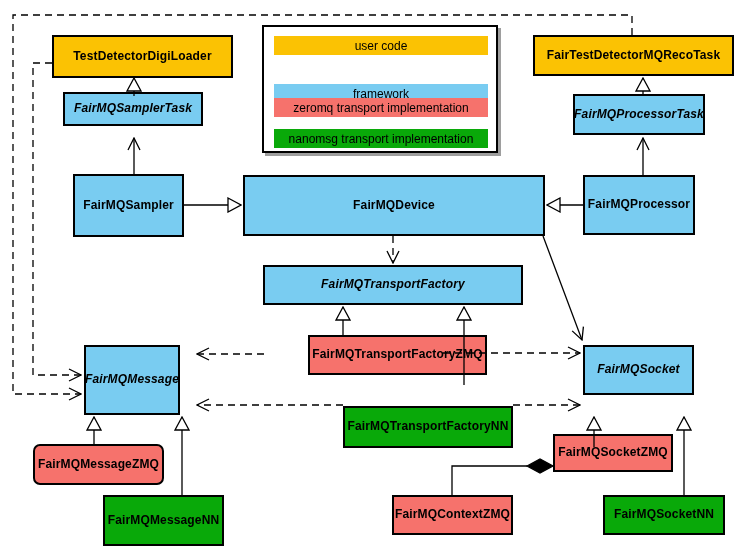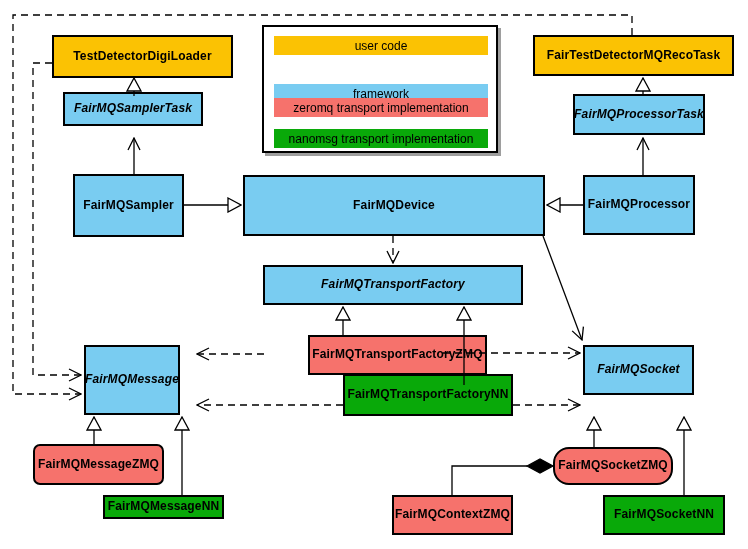--- a/index.html
+++ b/index.html
@@ -58,45 +58,45 @@
   </div>
 
   <div class="node abstract" style="left: 263px; top: 265px; width: 260px; height: 40px; background-color: rgb(121, 204, 241);">
     <span>FairMQTransportFactory</span>
   </div>
 
   <div class="node" style="left: 264px; top: 335px; width: 179px; height: 40px; background-color: rgb(246, 114, 108); margin-left: 44px;">
     <span>FairMQTransportFactoryZMQ</span>
   </div>
 
-  <div class="node" style="left: 343px; top: 374px; width: 170px; height: 42px; background-color: rgb(9, 169, 9);">
+  <div class="node" style="left: 343px; top: 406px; width: 170px; height: 42px; background-color: rgb(9, 169, 9);">
     <span>FairMQTransportFactoryNN</span>
   </div>
 
   <div class="node abstract" style="left: 84px; top: 345px; width: 96px; height: 70px; background-color: rgb(121, 204, 241);">
     <span>FairMQMessage</span>
   </div>
 
   <div class="node abstract" style="left: 583px; top: 345px; width: 111px; height: 50px; background-color: rgb(121, 204, 241);">
     <span>FairMQSocket</span>
   </div>
 
   <div class="node" style="left: 33px; top: 444px; width: 131px; height: 41px; background-color: rgb(246, 114, 108); border-radius: 7px;">
     <span>FairMQMessageZMQ</span>
   </div>
 
-  <div class="node" style="left: 103px; top: 495px; width: 121px; height: 24px; background-color: rgb(9, 169, 9);">
+  <div class="node" style="left: 103px; top: 495px; width: 121px; height: 51px; background-color: rgb(9, 169, 9);">
     <span>FairMQMessageNN</span>
   </div>
 
   <div class="node" style="left: 392px; top: 495px; width: 121px; height: 40px; background-color: rgb(246, 114, 108);">
     <span>FairMQContextZMQ</span>
   </div>
 
-  <div class="node" style="left: 553px; top: 447px; width: 120px; height: 38px; background-color: rgb(246, 114, 108); border-radius: 16px;">
+  <div class="node" style="left: 553px; top: 434px; width: 120px; height: 38px; background-color: rgb(246, 114, 108);">
     <span>FairMQSocketZMQ</span>
   </div>
 
   <div class="node" style="left: 603px; top: 495px; width: 122px; height: 40px; background-color: rgb(9, 169, 9);">
     <span>FairMQSocketNN</span>
   </div>
 
   <div class="legend">
     <div class="legend-bar" style="top: 9px; background-color: rgb(251, 194, 3);">
       <span>user code</span>

